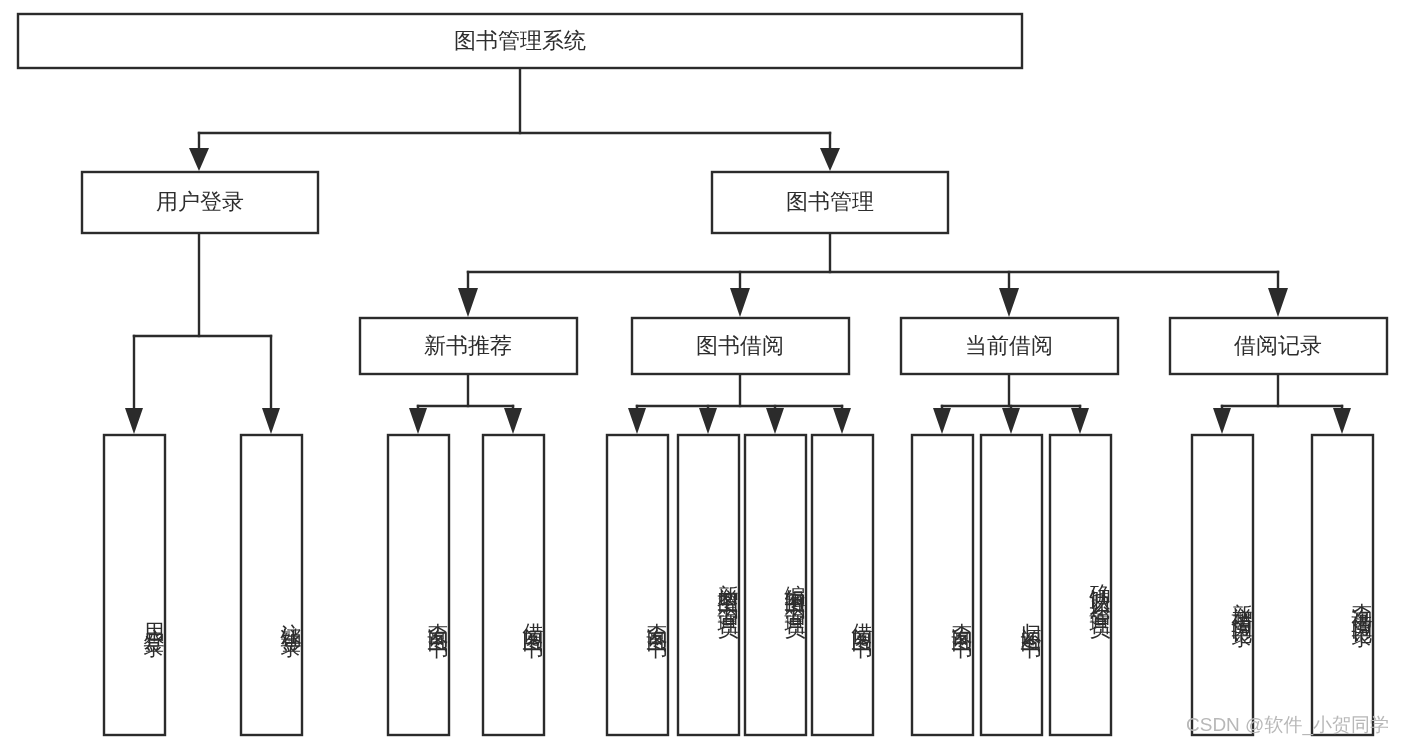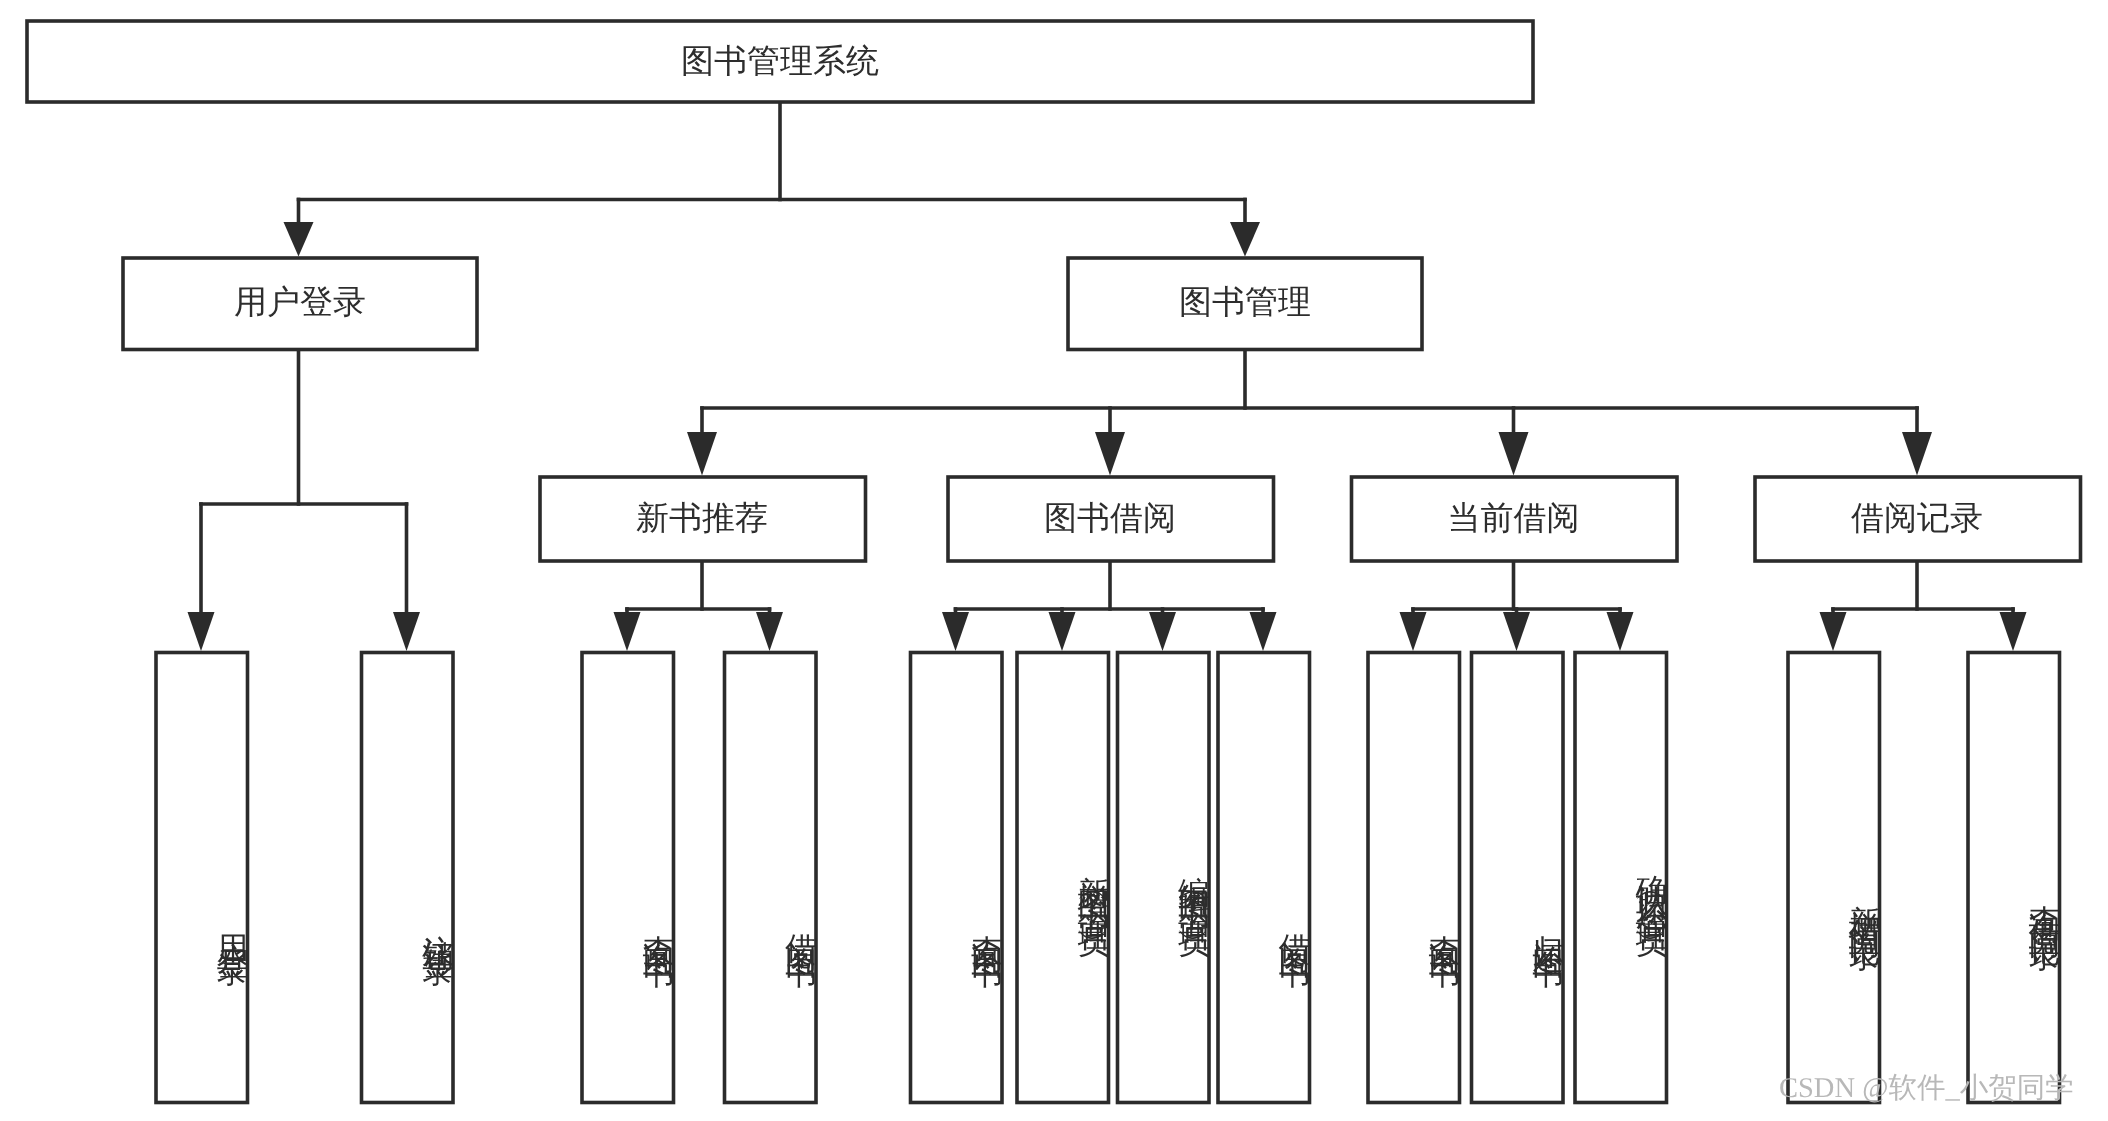--- a/index.html
+++ b/index.html
@@ -58,21 +58,21 @@
     color: #2d2d2d;
     letter-spacing: 5px;
     white-space: nowrap;
     pointer-events: none;
     display: flex;
     align-items: flex-start;
     justify-content: center;
   }
   .watermark {
     position: absolute;
-    font-family: Liberation Serif, serif;
+    font-family: Liberation Sans, sans-serif;
     font-size: 19px;
     color: #b8b8b8;
     white-space: nowrap;
     left: 1186px;
     top: 712px;
   }
 </style>
 </head>
 <body>
 

